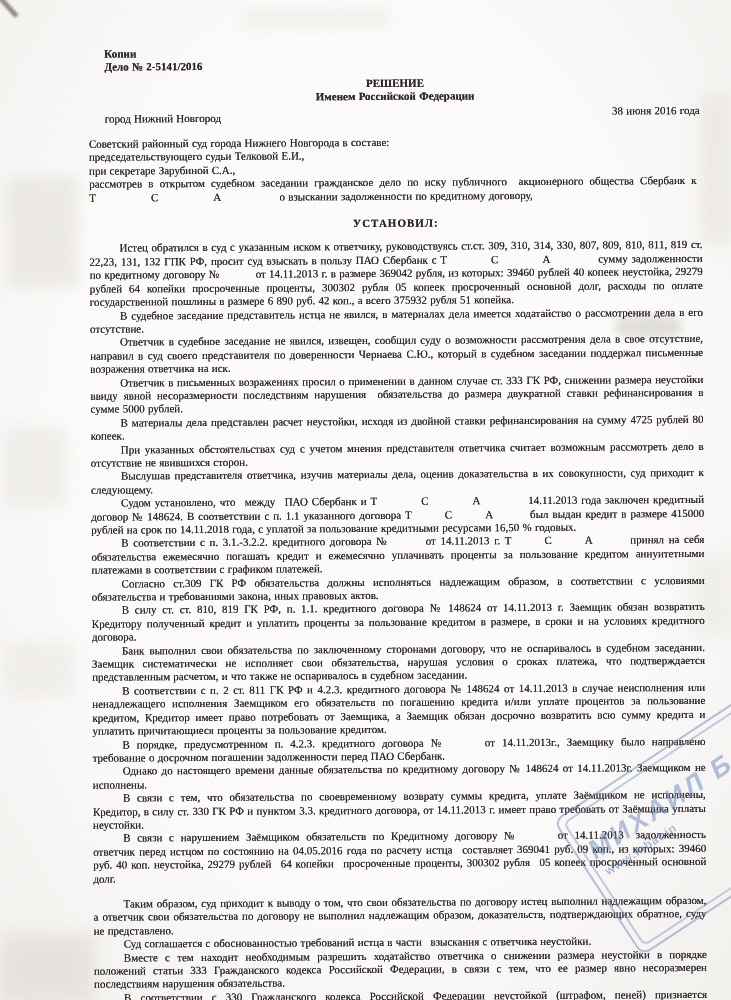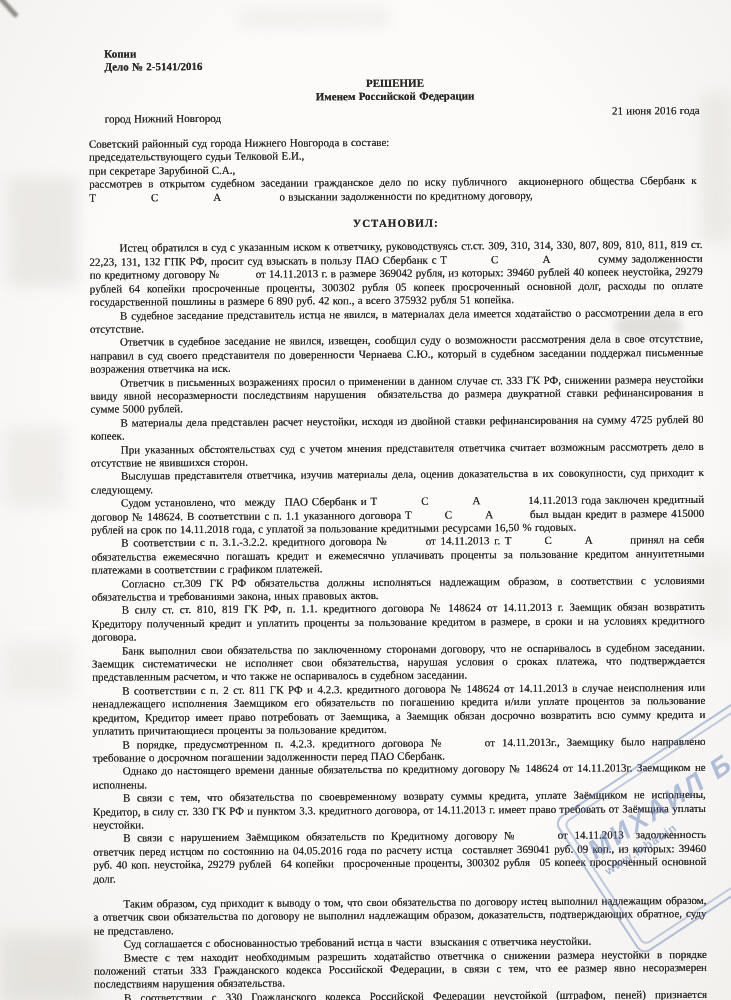--- a/index.html
+++ b/index.html
@@ -98,21 +98,21 @@
   <div class="content">
 
     <div class="hdr-left">Копии</div>
     <div class="hdr-left">Дело № 2-5141/2016</div>
 
     <div class="center title-block">РЕШЕНИЕ</div>
     <div class="center">Именем Российской Федерации</div>
 
     <div class="city-row">
       <span class="city">город Нижний Новгород</span>
-      <span class="date">21  июня 2016 года</span>
+      <span class="date">38  июня 2016 года</span>
     </div>
 
     <div class="court-block">
       <p>Советский районный суд города Нижнего Новгорода в составе:</p>
       <p>председательствующего судьи Телковой Е.И.,</p>
       <p>при секретаре Зарубиной С.А.,</p>
       <p>рассмотрев в открытом судебном заседании гражданское дело по иску публичного  акционерного общества Сбербанк к Т     С     А      о взыскании задолженности по кредитному договору,</p>
     </div>
 
     <div class="center heading">УСТАНОВИЛ:</div>

